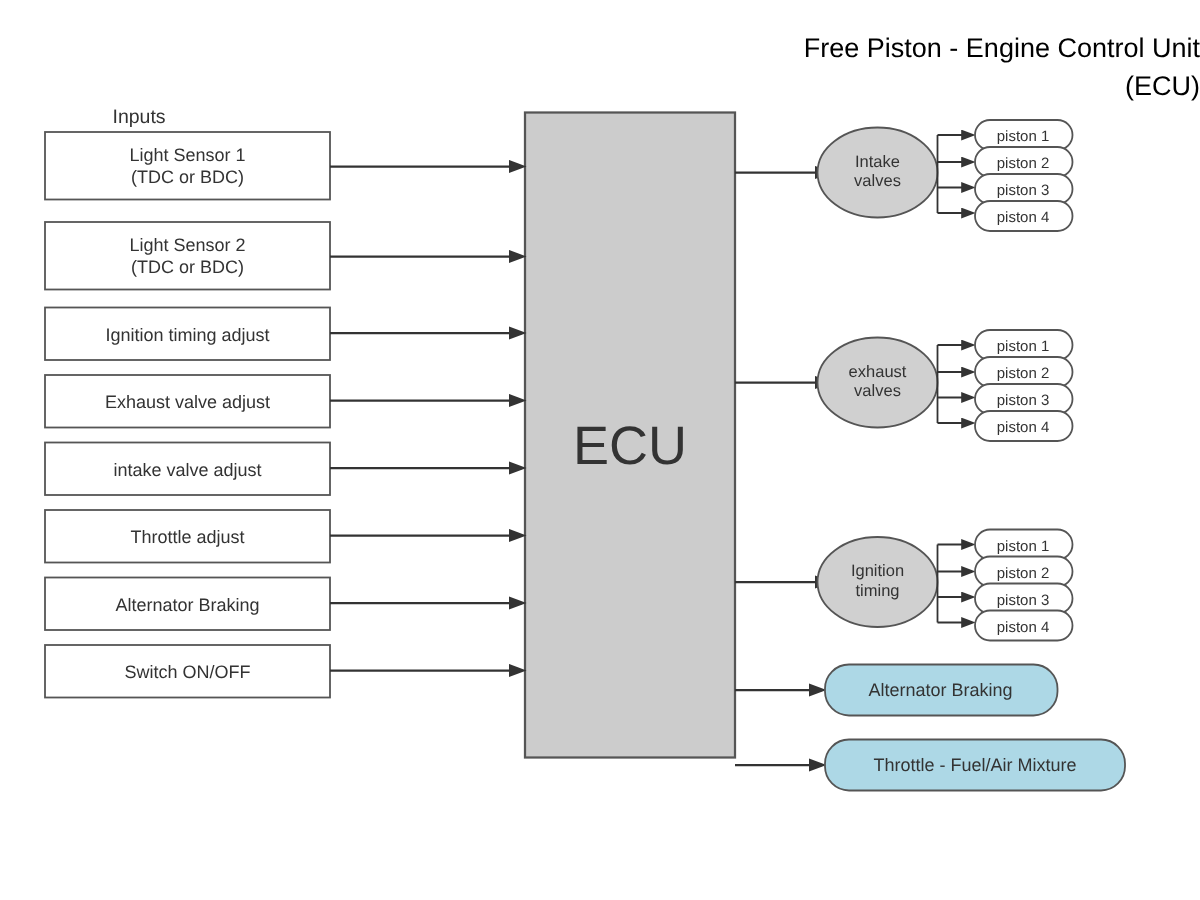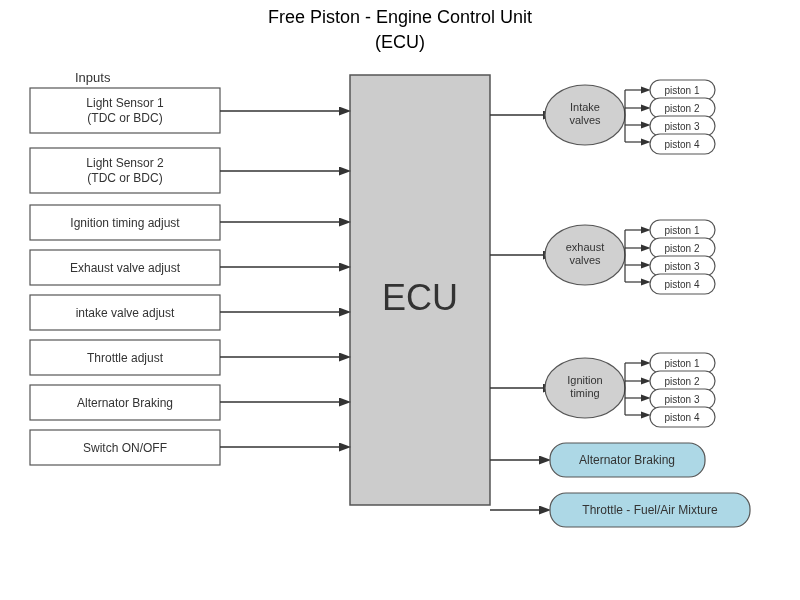--- a/index.html
+++ b/index.html
@@ -11,23 +11,23 @@
       overflow: hidden;
       position: relative;
     }
     .page {
       width: 800px;
       height: 600px;
       background: white;
       position: relative;
     }
     .title {
-      text-align: center;
+      text-align: right;
       font-size: 18px;
-      padding-top: 5px;
+      padding-top: 20px;
       line-height: 1.4;
     }
     svg {
       position: absolute;
       top: 0;
       left: 0;
       width: 800px;
       height: 600px;
       pointer-events: none;
     }

